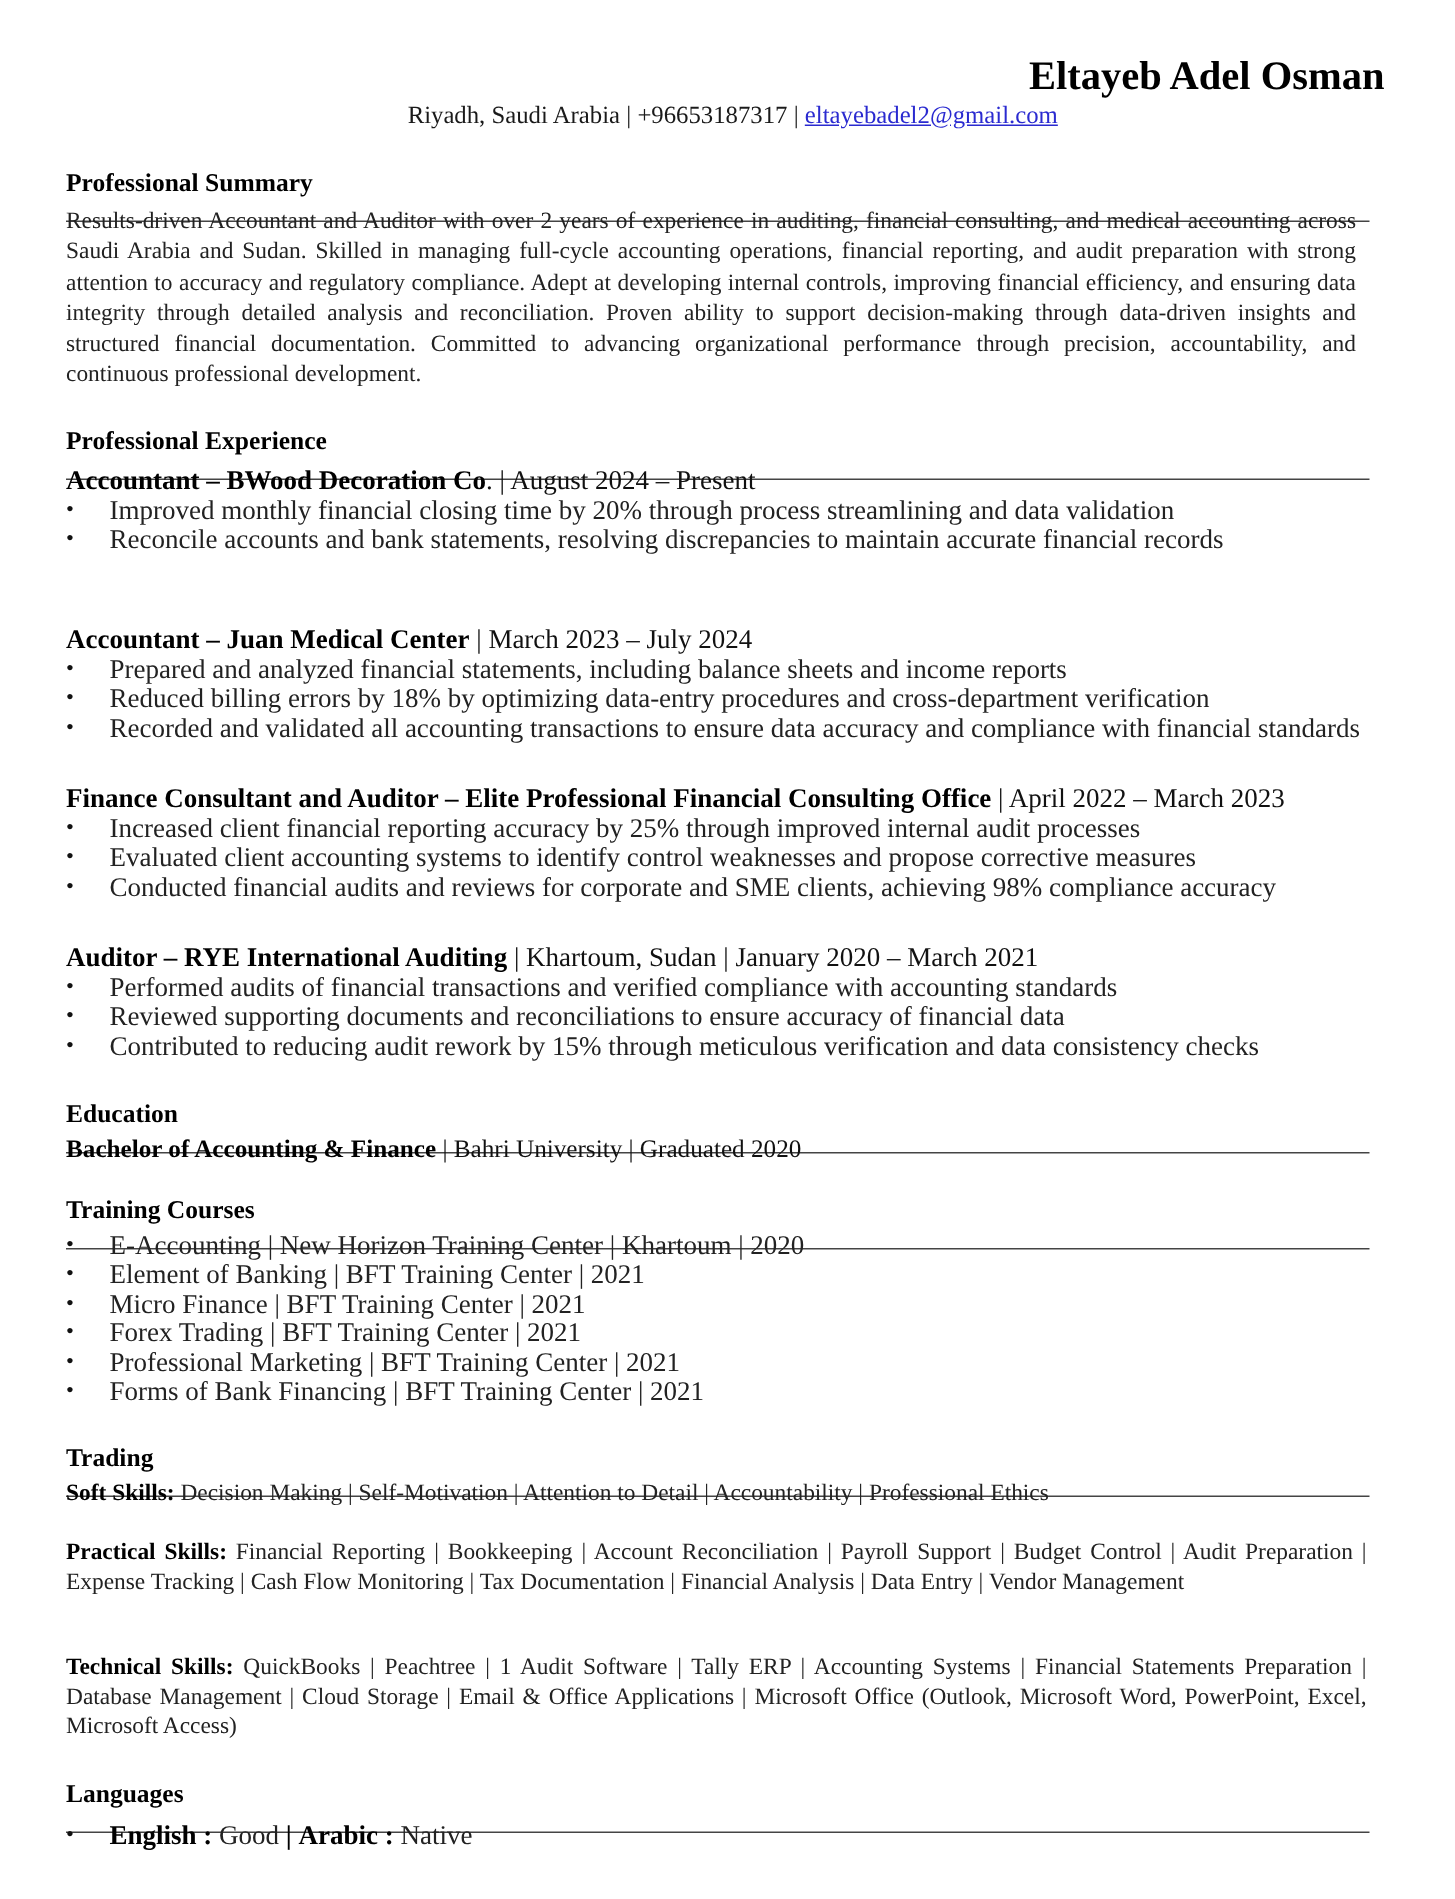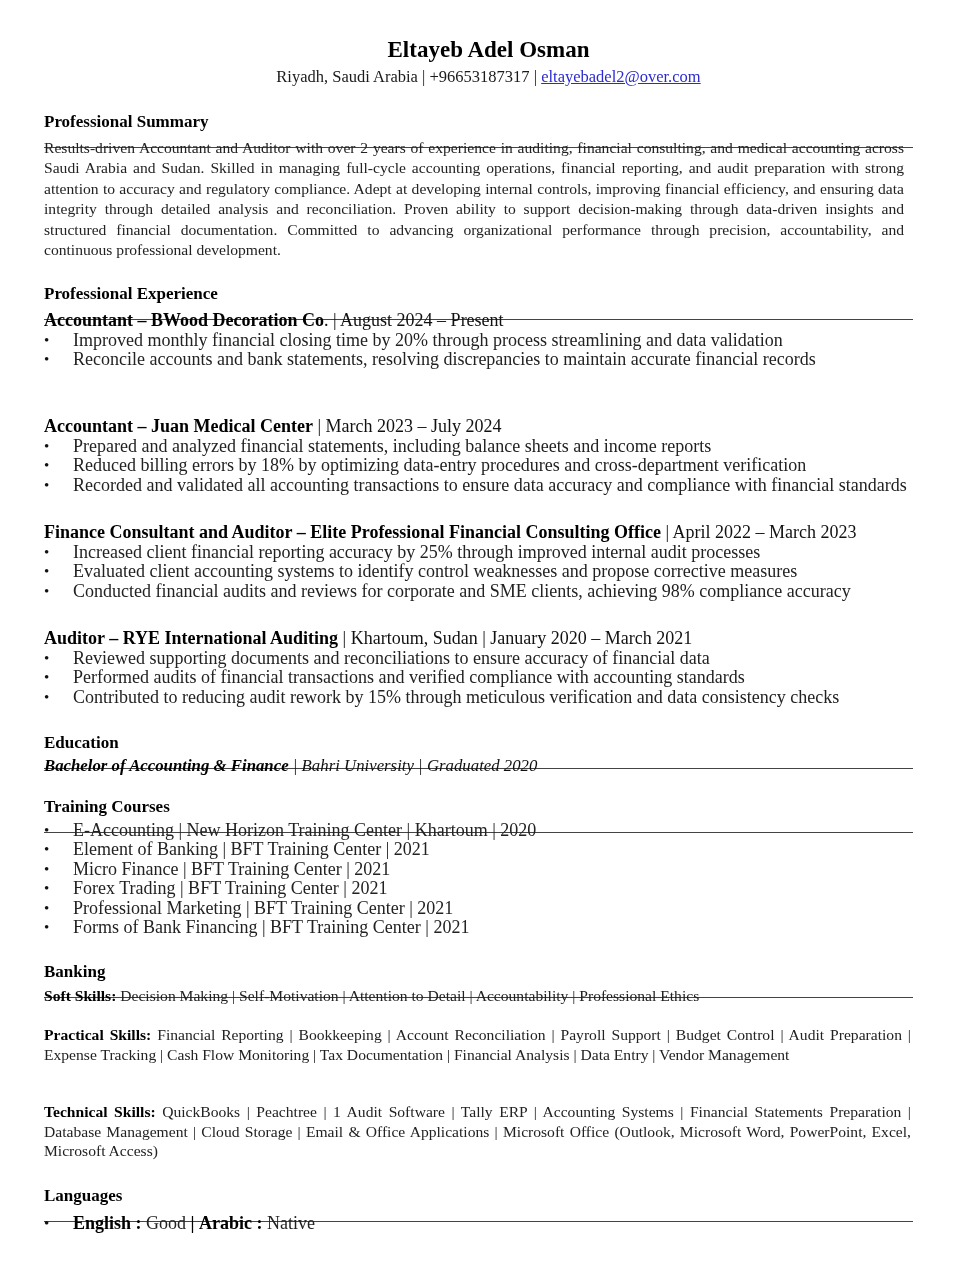--- a/index.html
+++ b/index.html
@@ -4,21 +4,21 @@
 <style>
   html, body { margin:0; padding:0; background:#ffffff; }
   body {
     width:970px; height:1266px; position:relative; overflow:hidden;
     font-family:"Liberation Serif", "DejaVu Serif", serif;
     color:#1a1a1a;
   }
   .page { position:absolute; left:44px; top:0; width:869px; }
   .name {
     position:absolute; left:0; width:869px; top:33px;
-    text-align:center; font-weight:bold; font-size:23px; line-height:34px; color:#000;
+    text-align:right; font-weight:bold; font-size:27px; line-height:34px; color:#000;
     transform:translateX(10px);
   }
   .contact {
     position:absolute; left:0; width:869px; top:67px;
     text-align:center; font-size:16.5px; line-height:20px; color:#1a1a1a;
     transform:translateX(10px);
   }
   .contact a { color:#1a0dab; text-decoration:underline; color:#2a2ad0; }
   .section-head {
     position:absolute; left:0; width:869px;
@@ -51,21 +51,21 @@
   .edu-line b { color:#000; }
   .lang-line b { color:#000; }
 </style>
 </head>
 <body>
 
 <div class="page">
 
   <div class="name">Eltayeb Adel Osman</div>
   <div class="contact">
-    <span>Riyadh, Saudi Arabia</span><span> | </span><span>+96653187317</span><span> | </span><a title="eltayebadel2@gmail.com" href="mailto:eltayebadel2@gmail.com">eltayebadel2@over.com</a>
+    <span>Riyadh, Saudi Arabia</span><span> | </span><span>+96653187317</span><span> | </span><a title="eltayebadel2@gmail.com" href="mailto:eltayebadel2@gmail.com">eltayebadel2@gmail.com</a>
   </div>
 
   <div class="section-head" style="top:112px;">Professional Summary</div>
   <div class="para" style="top:138px;">Results-driven Accountant and Auditor with over 2 years of experience in auditing, financial consulting, and medical accounting across Saudi Arabia and Sudan. Skilled in managing full-cycle accounting operations, financial reporting, and audit preparation with strong attention to accuracy and regulatory compliance. Adept at developing internal controls, improving financial efficiency, and ensuring data integrity through detailed analysis and reconciliation. Proven ability to support decision-making through data-driven insights and structured financial documentation. Committed to advancing organizational performance through precision, accountability, and continuous professional development.</div>
 
   <div class="section-head" style="top:284px;">Professional Experience</div>
 
   <div class="job-title" style="top:310px;"><b>Accountant – BWood Decoration Co</b><span>. | August 2024 – Present</span></div>
   <ul class="bullets" style="top:331px;">
     <li>Improved monthly financial closing time by 20% through process streamlining and data validation</li>
@@ -81,39 +81,39 @@
 
   <div class="job-title" style="top:522px;"><b>Finance Consultant and Auditor – Elite Professional Financial Consulting Office</b><span> | April 2022 – March 2023</span></div>
   <ul class="bullets" style="top:543px;">
     <li>Increased client financial reporting accuracy by 25% through improved internal audit processes</li>
     <li>Evaluated client accounting systems to identify control weaknesses and propose corrective measures</li>
     <li>Conducted financial audits and reviews for corporate and SME clients, achieving 98% compliance accuracy</li>
   </ul>
 
   <div class="job-title" style="top:628px;"><b>Auditor – RYE International Auditing</b><span> | Khartoum, Sudan | January 2020 – March 2021</span></div>
   <ul class="bullets" style="top:649px;">
+    <li>Performed audits of financial transactions and verified compliance with accounting standards</li>
     <li>Reviewed supporting documents and reconciliations to ensure accuracy of financial data</li>
-    <li>Performed audits of financial transactions and verified compliance with accounting standards</li>
     <li>Contributed to reducing audit rework by 15% through meticulous verification and data consistency checks</li>
   </ul>
 
   <div class="section-head" style="top:733px;">Education</div>
-  <div class="edu-line" style="top:756px;font-style:italic;"><b>Bachelor of Accounting &amp; Finance</b><span> | Bahri University | Graduated 2020</span></div>
+  <div class="edu-line" style="top:756px;"><b>Bachelor of Accounting &amp; Finance</b><span> | Bahri University | Graduated 2020</span></div>
 
   <div class="section-head" style="top:797px;">Training Courses</div>
   <ul class="bullets" style="top:821px;">
     <li>E-Accounting | New Horizon Training Center | Khartoum | 2020</li>
     <li>Element of Banking | BFT Training Center | 2021</li>
     <li>Micro Finance | BFT Training Center | 2021</li>
     <li>Forex Trading | BFT Training Center | 2021</li>
     <li>Professional Marketing | BFT Training Center | 2021</li>
     <li>Forms of Bank Financing | BFT Training Center | 2021</li>
   </ul>
 
-  <div class="section-head" style="top:962px;">Banking</div>
+  <div class="section-head" style="top:962px;">Trading</div>
   <div class="skill-line" style="top:986px;"><b>Soft Skills:</b><span> Decision Making | Self-Motivation | Attention to Detail | Accountability | Professional Ethics</span></div>
   <div class="skill-line" style="top:1025px;"><b>Practical Skills:</b><span> Financial Reporting | Bookkeeping | Account Reconciliation | Payroll Support | Budget Control | Audit Preparation | Expense Tracking | Cash Flow Monitoring | Tax Documentation | Financial Analysis | Data Entry | Vendor Management</span></div>
   <div class="skill-line" style="top:1102px;"><b>Technical Skills:</b><span> QuickBooks | Peachtree | 1 Audit Software | Tally ERP | Accounting Systems | Financial Statements Preparation | Database Management | Cloud Storage | Email &amp; Office Applications | Microsoft Office (Outlook, Microsoft Word, PowerPoint, Excel, Microsoft Access)</span></div>
 
   <div class="section-head" style="top:1186px;">Languages</div>
   <ul class="bullets lang-line" style="top:1214px;">
     <li><b>English :</b><span> Good </span><b>|</b> <b>Arabic :</b><span> Native</span></li>
   </ul>
 
 </div>

